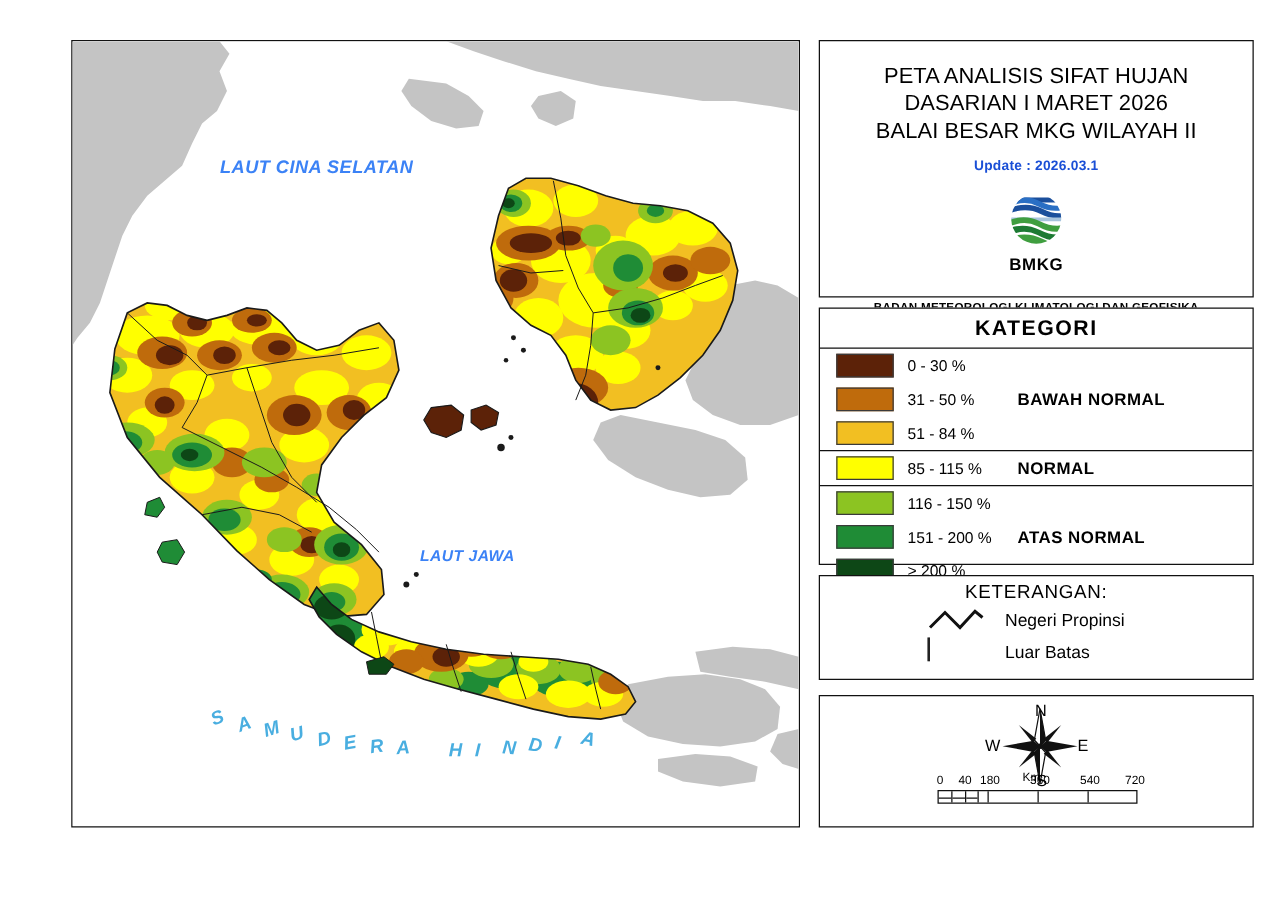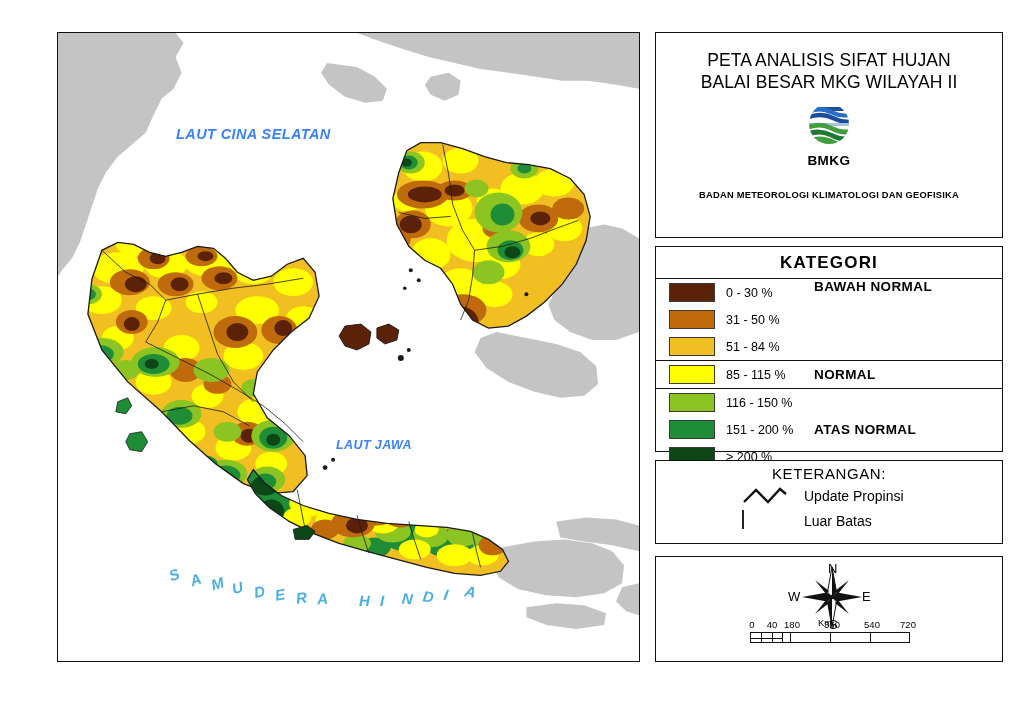--- a/index.html
+++ b/index.html
@@ -354,21 +354,23 @@
       <span style="left: 238.571px; top: 42.3829px; transform: rotate(4.71429deg);">N</span>
       <span style="left: 259.714px; top: 40.4385px; transform: rotate(7.14286deg);">D</span>
       <span style="left: 280.857px; top: 37.8084px; transform: rotate(9.57143deg);">I</span>
       <span style="left: 302px; top: 34.573px; transform: rotate(12deg);">A</span>
     </div>
 </div>
 
 <div class="panel" id="panel-title">
   <div class="title-lines">
     <div>PETA ANALISIS SIFAT HUJAN</div>
+    <div>DASARIAN I MARET 2026</div>
     <div>BALAI BESAR MKG WILAYAH II</div>
+    <div id="update-line">Update : 2026.03.1</div>
 
     <div id="bmkg-logo">
       <svg viewBox="0 0 54 54" width="54" height="54">
         <clipPath id="logoCirc">
             <circle cx="27" cy="25" r="20"></circle>
           </clipPath>
         <g clip-path="url(#logoCirc)">
           <rect x="0" y="0" width="54" height="54" fill="#ffffff"></rect>
           <path d="M2,8 L52,8 L52,12 L2,12 Z" fill="#1b4f9c"></path>
           <path d="M2,13 Q18,4 30,11 Q42,17 52,13 L52,17 Q40,21 28,15 Q17,9 2,17 Z" fill="#2a6fc4"></path>
@@ -382,21 +384,21 @@
     </div>
     <div id="bmkg-text">BMKG</div>
     <div id="agency-line">BADAN METEOROLOGI KLIMATOLOGI DAN GEOFISIKA</div>
   </div>
 </div>
 
 <div class="panel" id="panel-kategori">
   <div id="kat-head">KATEGORI</div>
 
   <div class="kat-group">
-    <div style="display:flex;align-items:flex-start;">
+    <div style="display:flex;align-items:center;">
       <div style="flex:0 0 auto;">
         <div class="kat-row">
           <span class="sw" style="background:#5c2208"></span>
           <span class="kat-label">0 - 30 %</span>
         </div>
         <div class="kat-row">
           <span class="sw" style="background:#bf6b0c"></span>
           <span class="kat-label">31 - 50 %</span>
         </div>
         <div class="kat-row">
@@ -442,21 +444,21 @@
 </div>
 
 <div class="panel" id="panel-keterangan">
   <div id="ket-head">KETERANGAN:</div>
   <div class="ket-row">
     <span class="ket-sym">
       <svg width="46" height="20" viewBox="0 0 46 20">
         <polyline points="2,16 14,4 26,16 38,3 44,8" fill="none" stroke="#111" stroke-width="2.4"></polyline>
       </svg>
     </span>
-    <span class="ket-txt">Update Propinsi</span>
+    <span class="ket-txt">Negeri Propinsi</span>
   </div>
   <div class="ket-row">
     <span class="ket-sym">
       <span id="gray-box"></span>
     </span>
     <span class="ket-txt">Luar Batas</span>
   </div>
 </div>
 
 <div class="panel" id="panel-compass">

